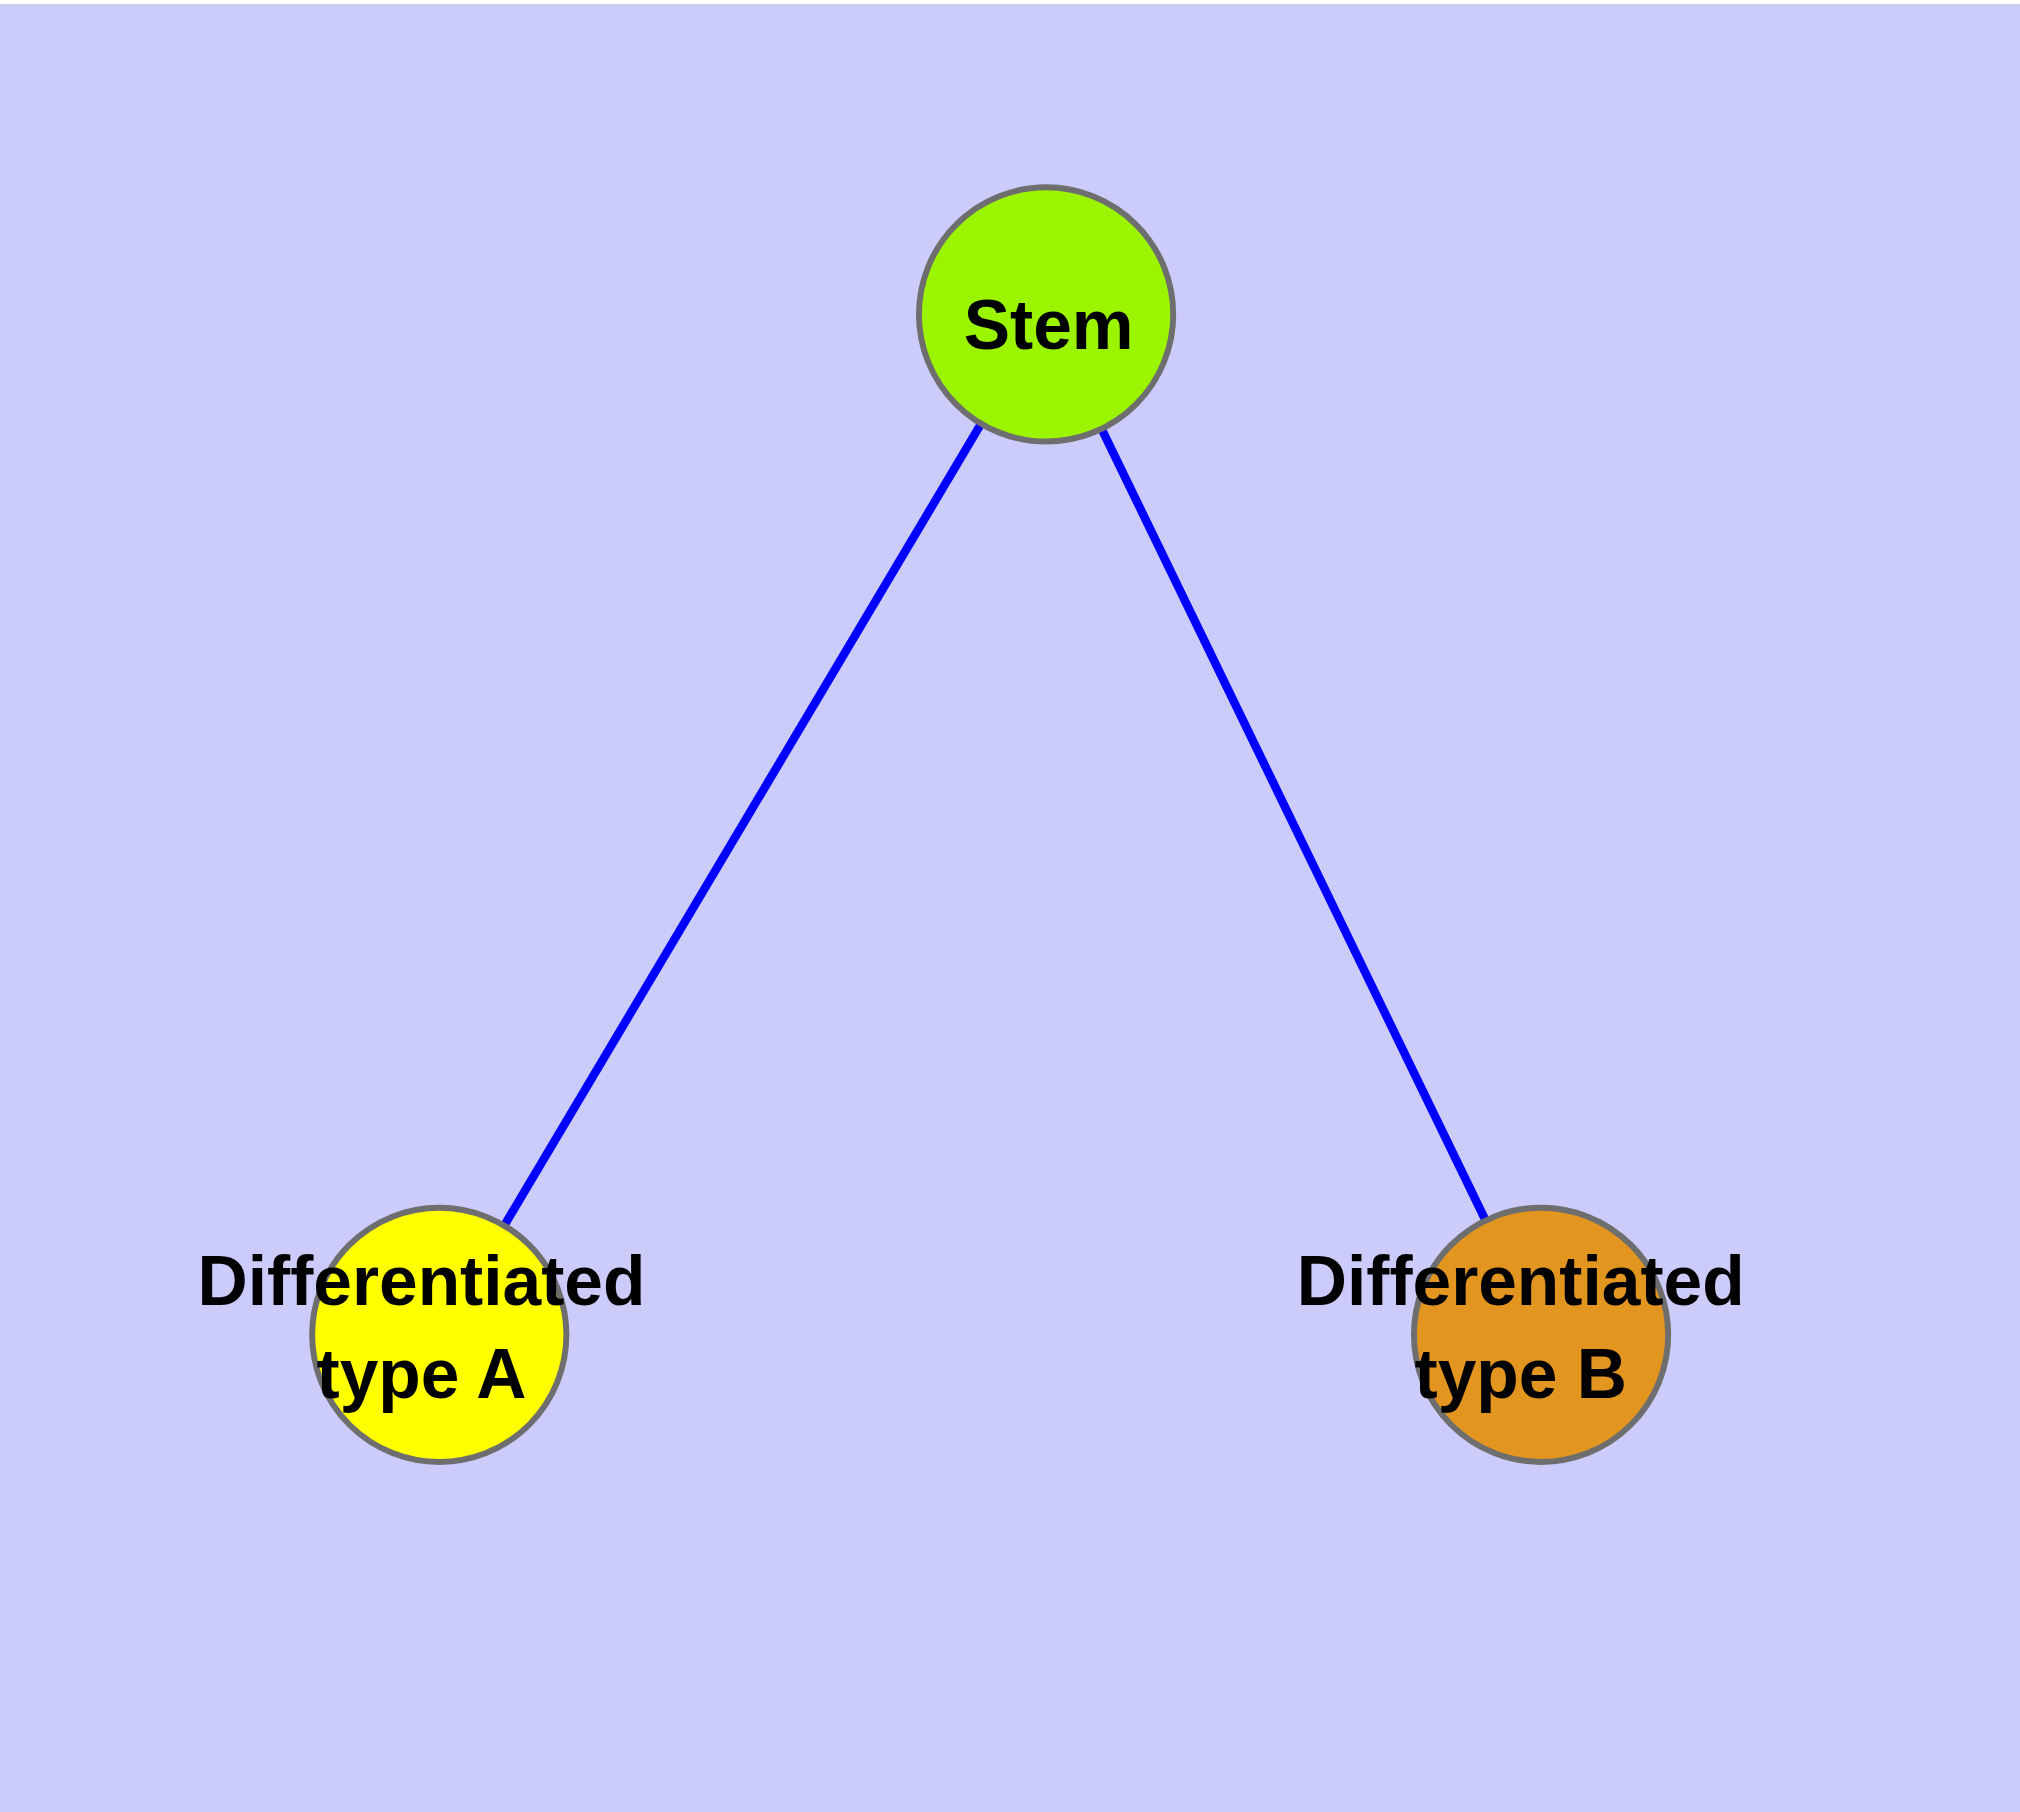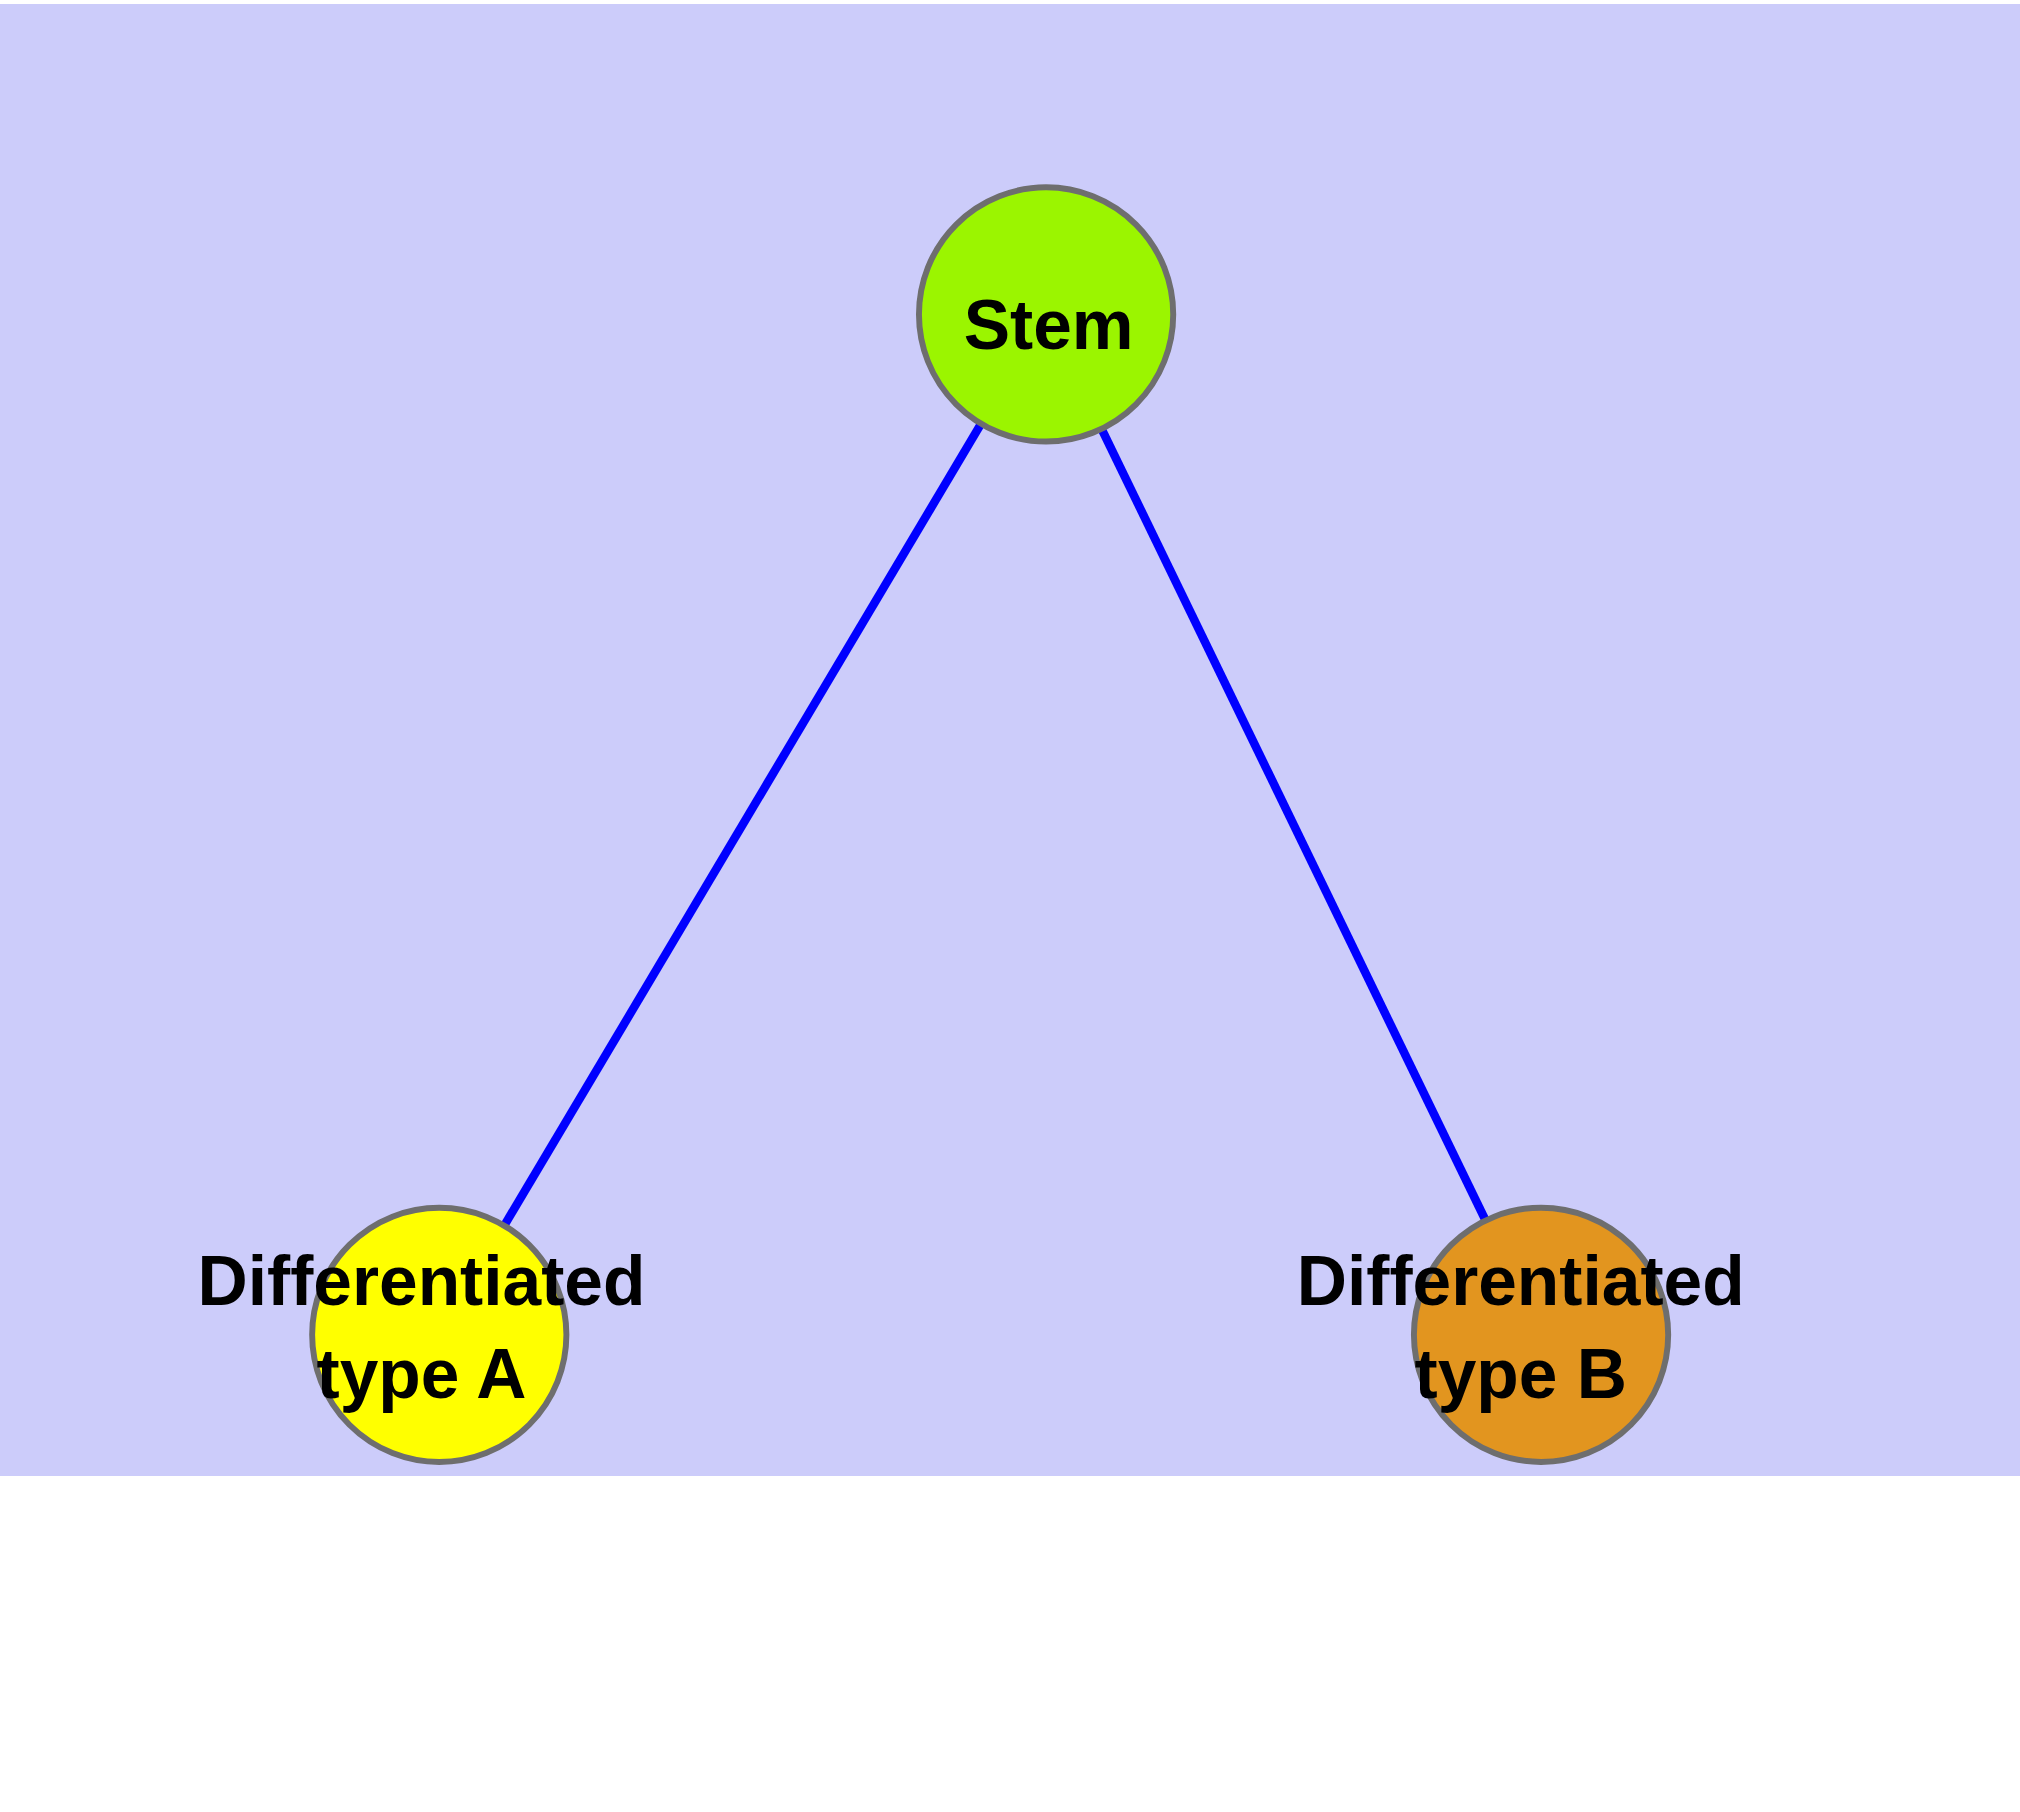--- a/index.html
+++ b/index.html
@@ -3,21 +3,21 @@
 <meta charset="utf-8">
 <style>
   html, body {
     margin: 0;
     padding: 0;
     background: #ffffff;
   }
   #canvas {
     position: relative;
     width: 2021px;
-    height: 1476px;
+    height: 1812px;
     background: #ffffff;
     overflow: hidden;
     font-family: "Liberation Sans", sans-serif;
   }
   #plot-area {
     position: absolute;
     left: 0;
     top: 4.2px;
     width: 2021px;
     height: 1808px;

